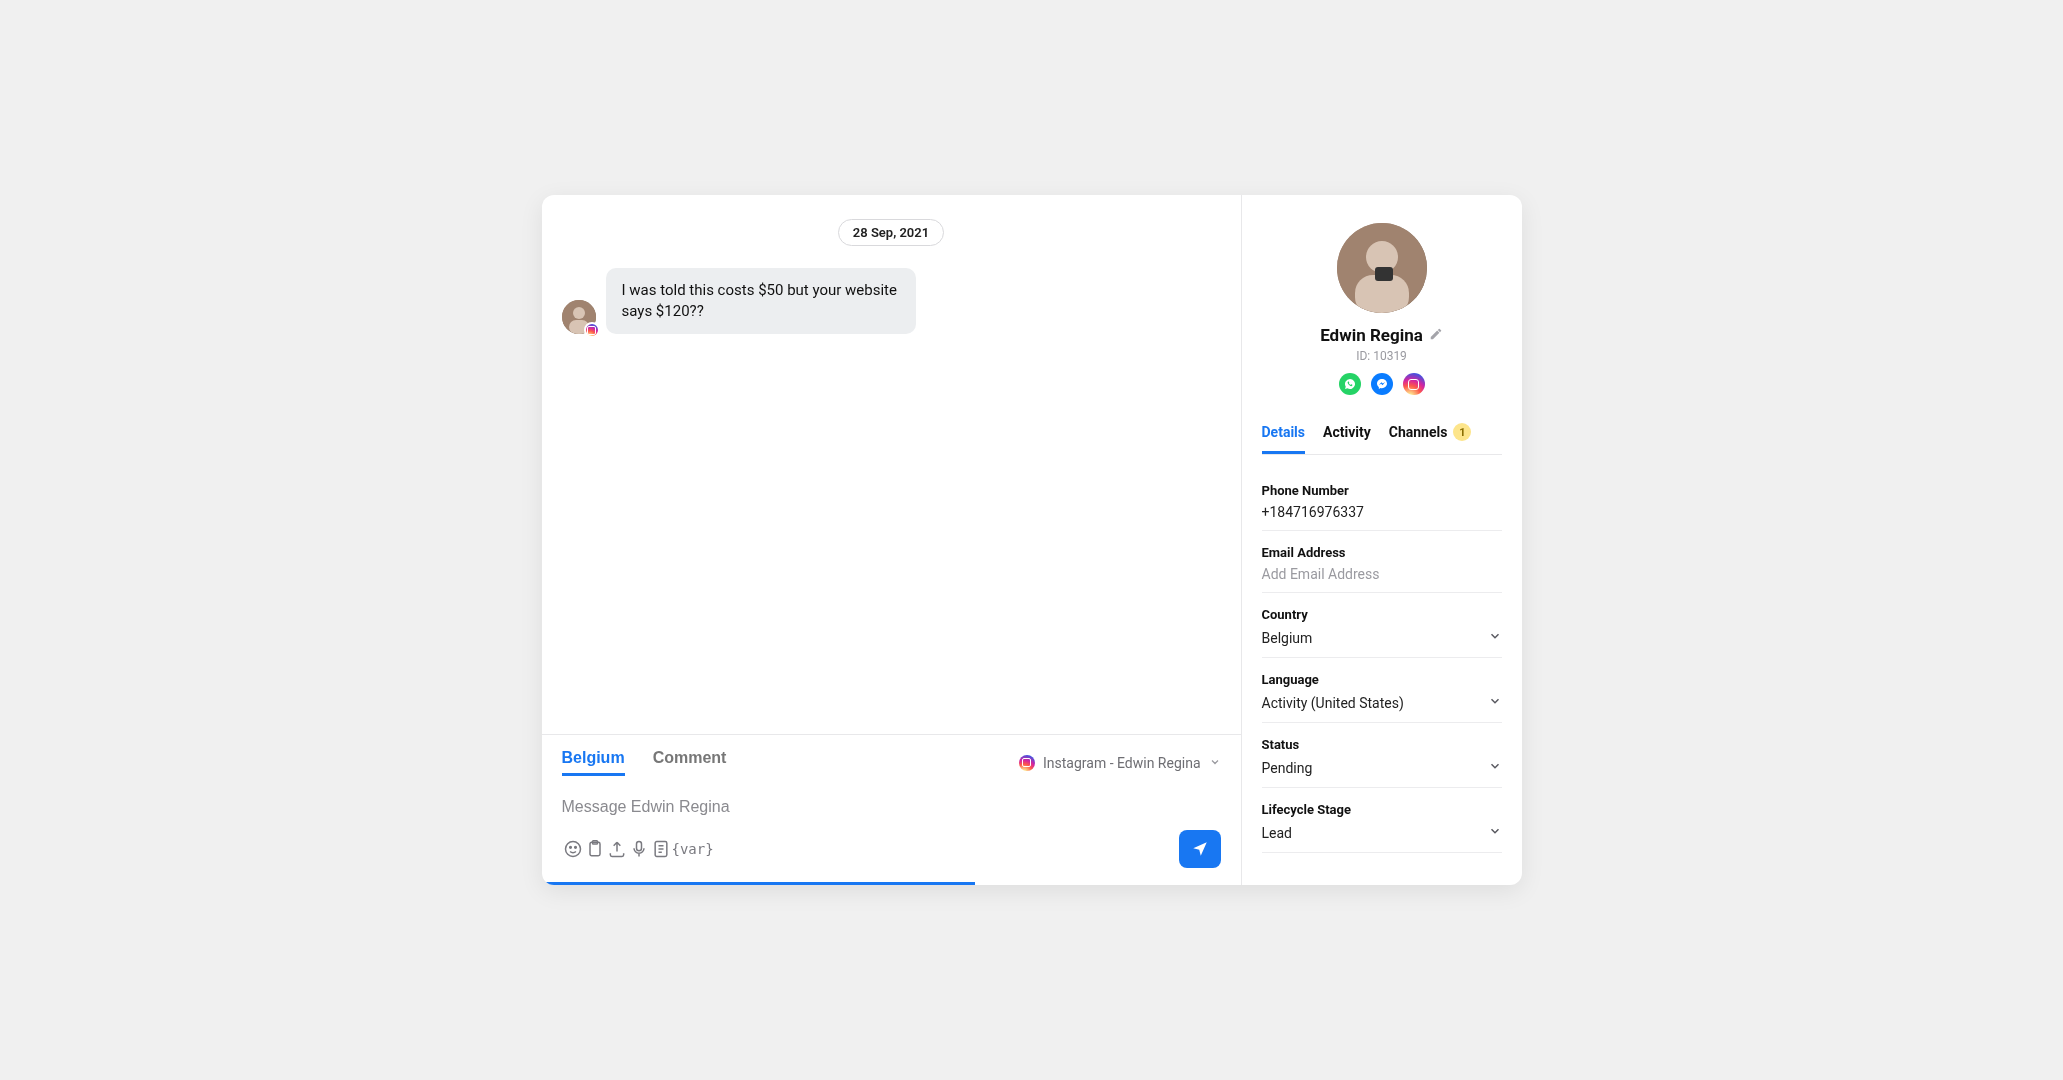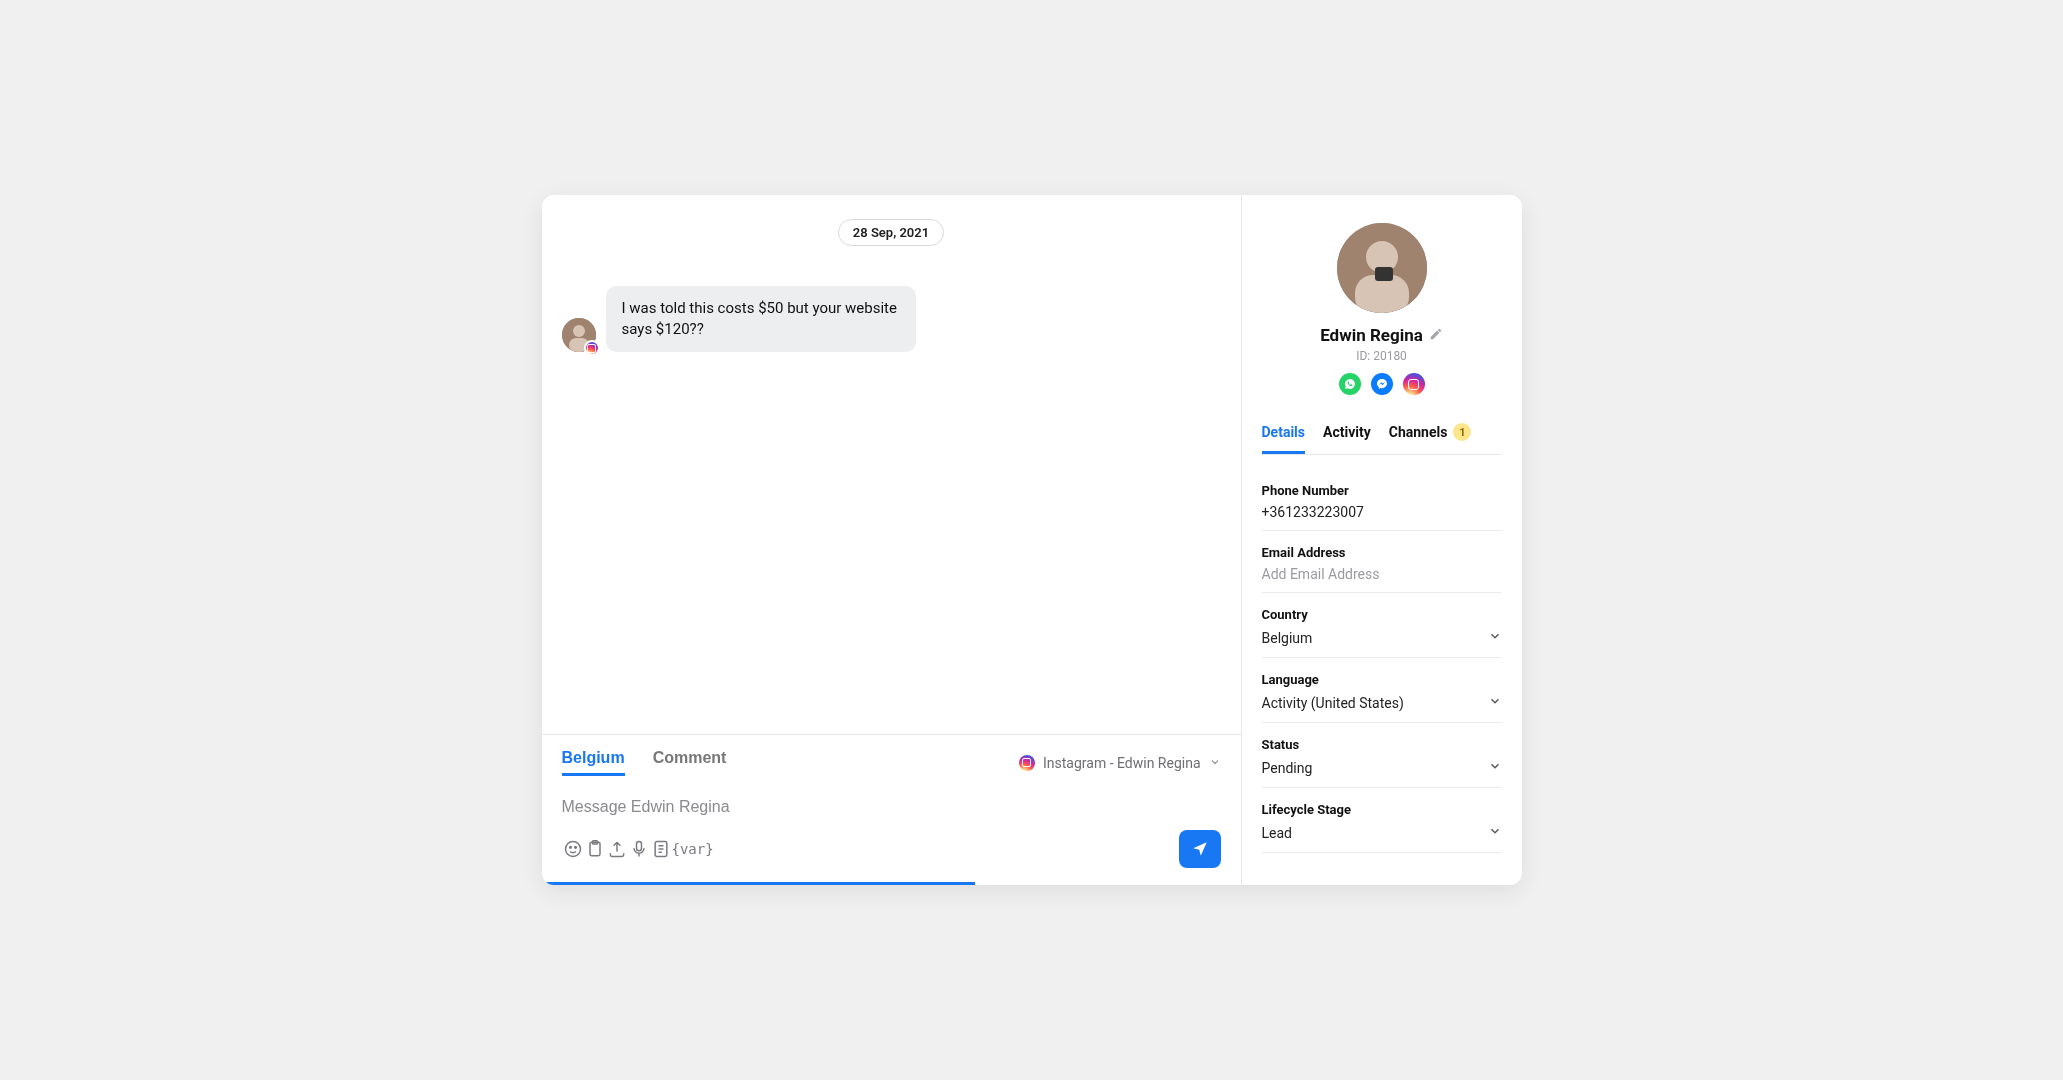--- a/index.html
+++ b/index.html
@@ -43,21 +43,21 @@
     border: 1px solid #d9d9dc;
     border-radius: 999px;
     padding: 5px 14px;
     background: #fff;
   }
   .msg-row {
     align-self: flex-start;
     display: flex;
     align-items: flex-end;
     gap: 10px;
-    margin-top: 40px;
+    margin-top: 22px;
   }
   .avatar-wrap {
     position: relative;
     width: 34px;
     height: 34px;
   }
   .avatar-sm {
     width: 34px; height: 34px;
     border-radius: 50%;
     background: linear-gradient(135deg,#b98 0%, #876 60%, #654 100%);
@@ -316,21 +316,21 @@
         </svg>
     </div>
     <div class="contact-name-row">
       <span class="contact-name">Edwin Regina</span>
       <span class="edit-ic">
         <svg width="14" height="14" viewBox="0 0 24 24" fill="currentColor">
             <path d="M3 17.25V21h3.75L17.81 9.94l-3.75-3.75L3 17.25zM20.71 7.04a1 1 0 000-1.41l-2.34-2.34a1 1 0 00-1.41 0l-1.83 1.83 3.75 3.75 1.83-1.83z"></path>
           </svg>
       </span>
     </div>
-    <div class="contact-id">ID: 20180</div>
+    <div class="contact-id">ID: 10319</div>
 
     <div class="channel-icons">
       <span class="ch-ic ch-wa">
         <svg viewBox="0 0 24 24" fill="#fff">
             <path d="M12 2a10 10 0 00-8.5 15.3L2 22l4.9-1.4A10 10 0 1012 2zm4.3 13.4c-.2.5-1.1 1-1.6 1-1.3.1-2.4-.6-3.9-1.8-1.6-1.3-2.6-2.9-2.7-3.1-.1-.2-.9-1.2-.9-2.3 0-1.1.6-1.6.8-1.8.2-.2.5-.3.7-.3h.5c.2 0 .4 0 .6.5l.7 1.7c0 .1.1.3 0 .4l-.4.6c-.1.1-.2.3-.1.5.1.2.6 1 1.3 1.6.9.8 1.6 1 1.9 1.1.2.1.4 0 .5-.1l.6-.7c.2-.2.4-.2.6-.1l1.6.8c.2.1.4.2.4.3 0 .2 0 .7-.6 1.7z"></path>
           </svg>
       </span>
       <span class="ch-ic ch-fm">
         <svg viewBox="0 0 24 24" fill="#fff">
             <path d="M12 2C6.5 2 2 6.1 2 11.2c0 2.9 1.4 5.4 3.7 7.1V22l3.4-1.9c.9.3 1.9.4 2.9.4 5.5 0 10-4.1 10-9.3S17.5 2 12 2zm1 12.4l-2.5-2.7L5.6 14l5.4-5.7 2.6 2.7L18.4 8 13 14.4z"></path>
@@ -345,21 +345,21 @@
       <div class="p-tab">
         <span>Channels</span>
         <span class="badge">1</span>
       </div>
     </div>
 
     <div class="fields">
 
       <div class="field">
         <div class="f-label">Phone Number</div>
-        <div class="f-val">+361233223007</div>
+        <div class="f-val">+184716976337</div>
       </div>
 
       <div class="field">
         <div class="f-label">Email Address</div>
         <div class="f-val f-placeholder">Add Email Address</div>
       </div>
 
       <div class="field">
         <div class="f-label">Country</div>
         <div class="f-row">

